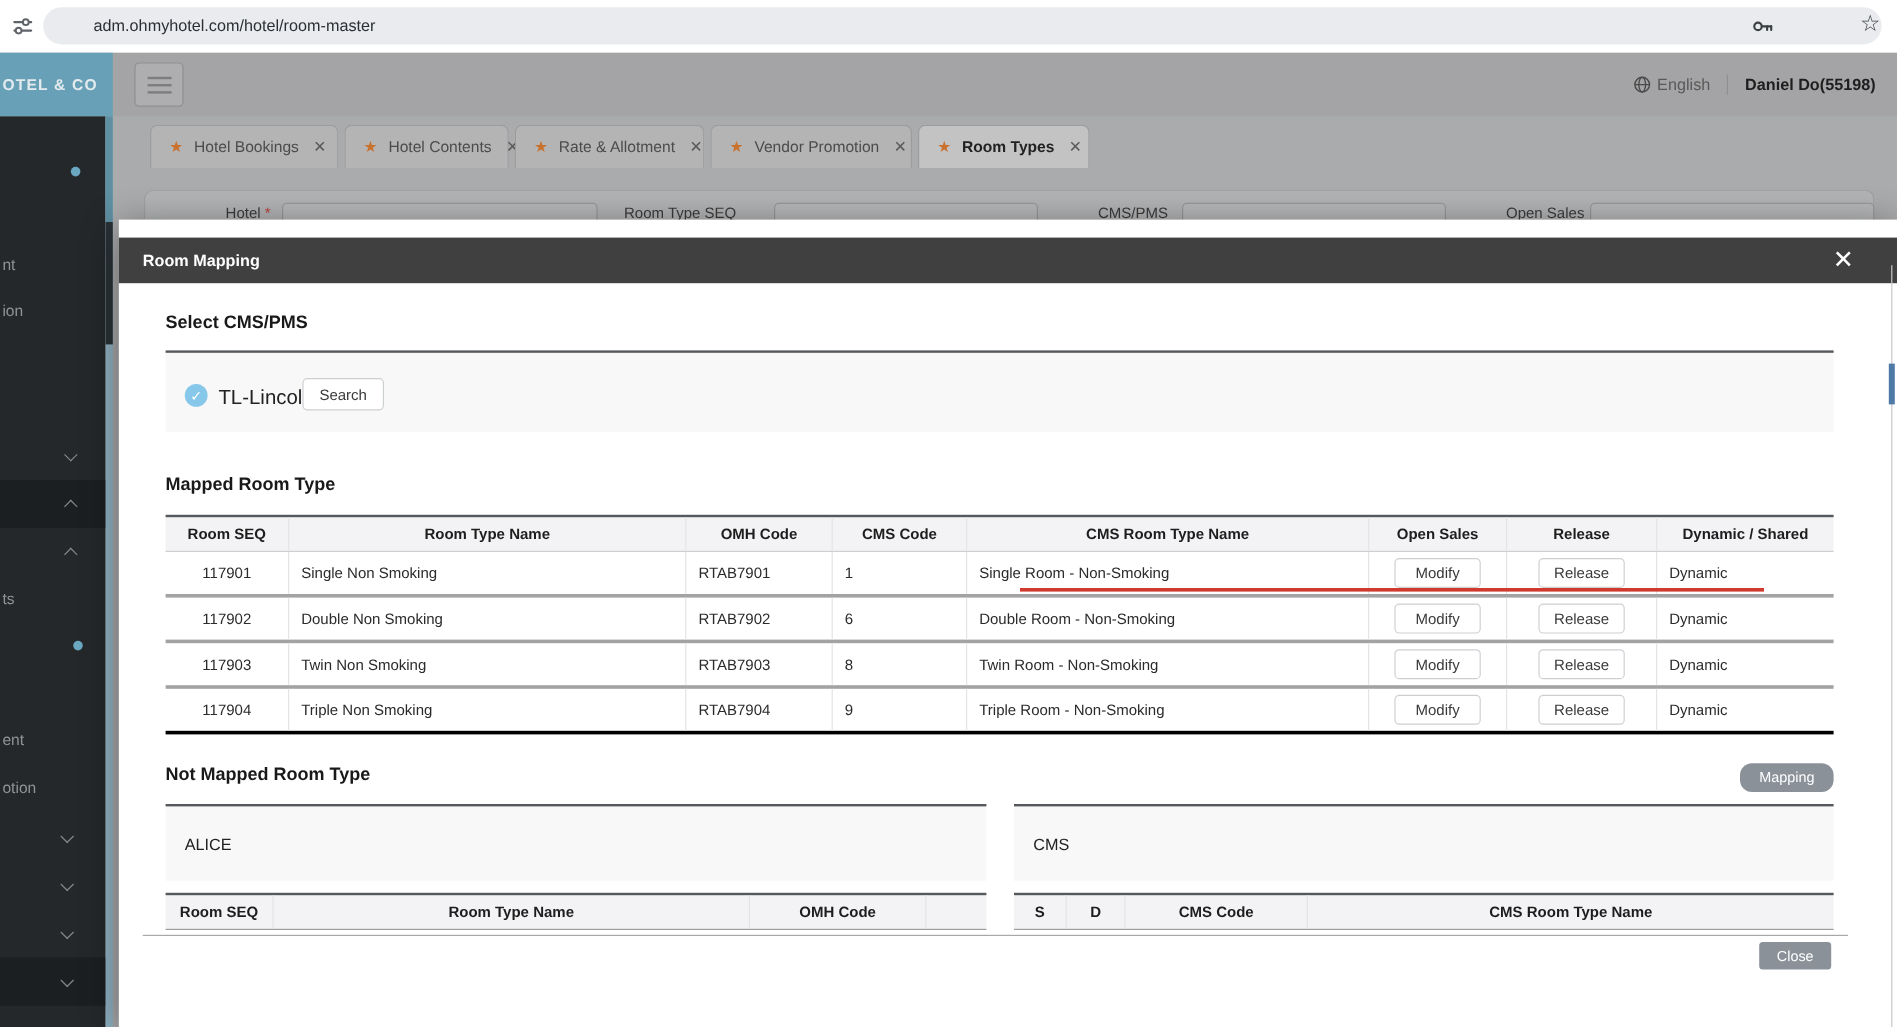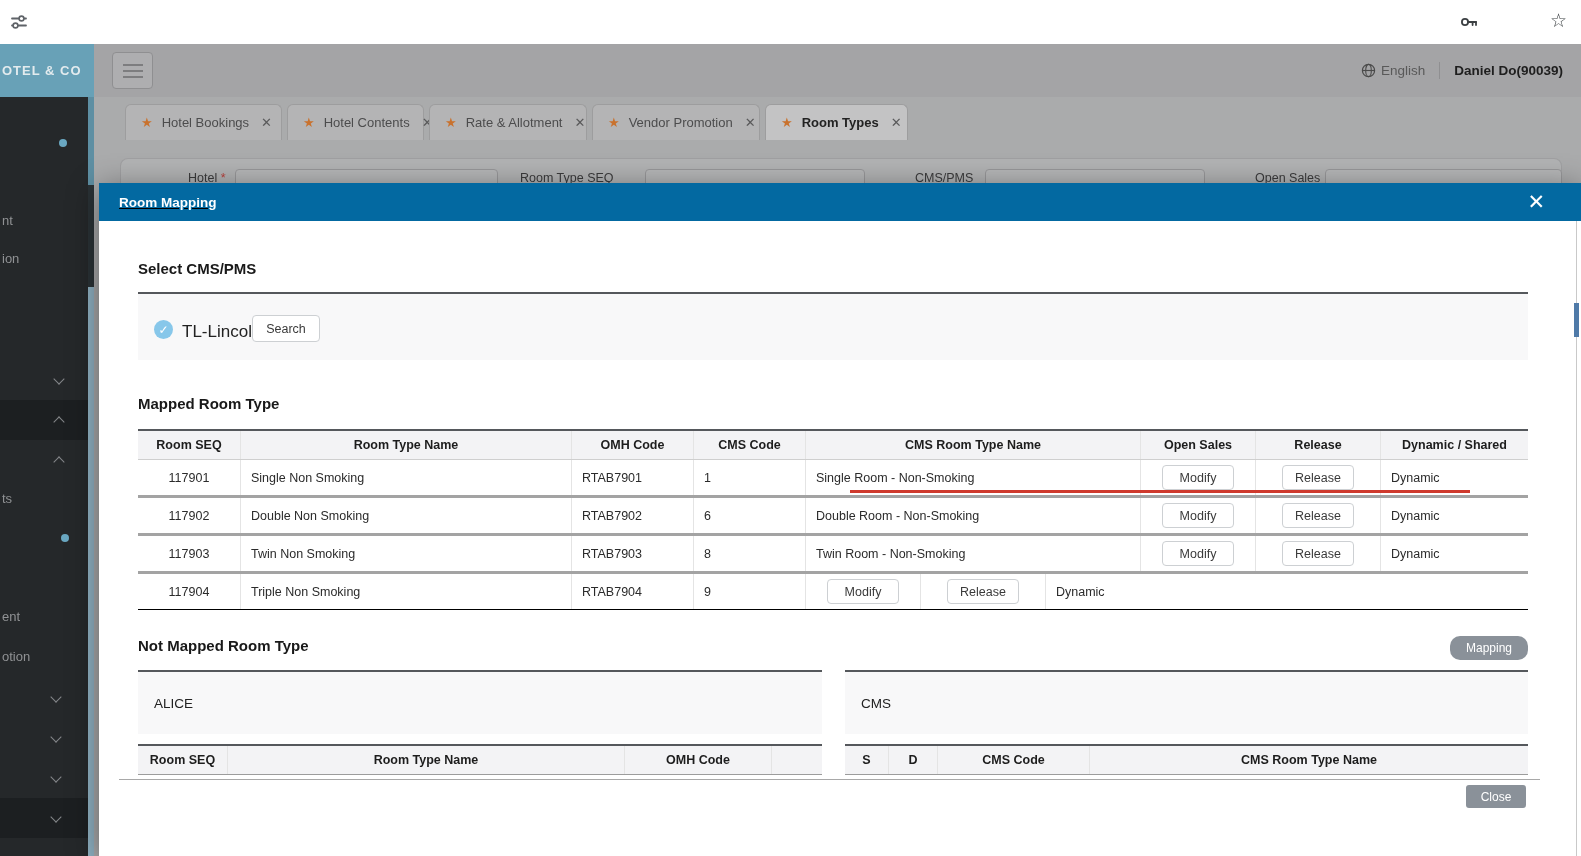--- a/index.html
+++ b/index.html
@@ -46,38 +46,38 @@
   .frag { font-size:13px; color:#909294; padding-left:2px; }
   .dot { position:absolute; width:8px; height:8px; border-radius:50%; background:#6aa8c2; }
   .chev { position:absolute; width:8px; height:8px; border-right:1.6px solid #85878a; border-bottom:1.6px solid #85878a; }
   .chev.down { transform:rotate(45deg); }
   .chev.up { transform:rotate(-135deg); }
   .side-scroll-track { position:absolute; left:88px; top:97px; width:6px; height:759px; background:#90b2c3; }
   .sst-teal { position:absolute; left:0; top:0; width:6px; height:88px; background:#5e8fa3; }
   .sst-dark { position:absolute; left:0; top:88px; width:6px; height:102px; background:#2a3236; }
   
   .modal { position:absolute; left:99px; top:183px; width:1482px; height:673px; background:#ffffff; box-shadow:0 6px 30px rgba(0,0,0,0.45); }
-  .modal-header { position:absolute; left:0; top:0; width:100%; height:38px; background:#0369a1; display:flex; align-items:center;text-decoration:underline; }
+  .modal-header { position:absolute; left:0; top:15px; width:100%; height:38px; background:#404040; display:flex; align-items:center; }
   .modal-title { color:#fff; font-size:13.5px; font-weight:700; margin-left:20px; }
   .modal-close { position:absolute; right:36px; top:8px; color:#fff; font-size:21px; line-height:21px; cursor:pointer; }
   .sec-heading { position:absolute; left:39px; font-size:15px; font-weight:600; color:#191919; }
   .panel { position:absolute; left:39px; width:1390px; border-top:2px solid #55585c; background:#f8f8f9; }
   .check-circle { position:absolute; left:16px; top:26px; width:19px; height:19px; border-radius:50%; background:#87c7ea; color:#fff; font-size:12px; display:flex; align-items:center; justify-content:center; }
   .opt-label { position:absolute; left:44px; top:28px; font-size:17px; color:#222; }
   .btn { background:#fff; border:1px solid #cdd0d3; border-radius:4px; font-size:12.5px; color:#3a3a3a; font-family:"Liberation Sans",sans-serif; cursor:pointer; }
   .search-btn { position:absolute; left:114px; top:21px; width:68px; height:27px; }
   
   .t-row { display:flex; }
   .t-hdr { border-top:2px solid #55585c; background:#f3f3f5; border-bottom:1px solid #cfcfcf; }
   .t-hdr .c { font-weight:700; color:#1d1d1d; justify-content:center; text-align:left; }
   .c { height:28px; display:flex; align-items:center; font-size:12.5px; color:#2b2b2b; border-right:1px solid #e4e4e4; padding:0 10px; overflow:hidden; white-space:nowrap; }
   .c:last-child { border-right:none; }
   .body-row .c { height:35px; }
   .body-row { border-bottom:3px solid #a3a3a3; }
-  .body-row.last { border-bottom:1px solid #000000; }
+  .body-row.last { border-bottom:3px solid #000000;justify-content:space-between; }
   .ctr { justify-content:center; padding:0; }
   .t1 { position:absolute; left:39px; width:1390px; }
   .t1 .c1{width:103px;} .t1 .c2{width:331px;} .t1 .c3{width:122px;} .t1 .c4{width:112px;}
   .t1 .c5{width:335px;} .t1 .c6{width:115px;} .t1 .c7{width:125px;} .t1 .c8{width:147px;}
   .cell-btn { width:72px; height:25px; }
   .red-line { position:absolute; left:751px; top:307px; width:620px; height:3px; background:#cf3a2d; }
   .gray-btn { position:absolute; background:#8a9199; border:none; border-radius:3px; color:#fff; font-size:12px; font-family:"Liberation Sans",sans-serif; cursor:pointer; }
   .mapping-btn { left:1351px; top:453px; width:78px; height:24px;border-radius:10px; }
   .close-btn { left:1367px; top:602px; width:60px; height:23px; }
   .nm-title { position:absolute; left:16px; top:24px; font-size:13.5px; color:#222; }
@@ -90,20 +90,23 @@
   .modal-scroll-track { position:absolute; left:1477px; top:38px; width:1px; height:635px; background:#c9c9c9; }
   .modal-scroll-thumb { position:absolute; left:1475px; top:120px; width:5px; height:34px; background:#4f7aa8; cursor:grab; }
   svg { display:block; }
 </style>
 </head>
 <body>
 
 <div id="screen">
 
   <div class="browser-bar">
+    <div class="url-pill">
+      <span class="url-text">adm.ohmyhotel.com/hotel/room-master</span>
+    </div>
     <span class="site-settings">
       <svg width="20" height="20" viewBox="0 0 20 20">
         <g stroke="#5f6368" stroke-width="1.8" stroke-linecap="round" fill="none">
           <line x1="3" y1="6.5" x2="17" y2="6.5"></line>
             <line x1="3" y1="13.5" x2="17" y2="13.5"></line>
         </g>
         <circle cx="12.5" cy="6.5" r="2.4" fill="#fff" stroke="#5f6368" stroke-width="1.6"></circle>
         <circle cx="6.5" cy="13.5" r="2.4" fill="#fff" stroke="#5f6368" stroke-width="1.6"></circle>
       </svg>
     </span>
@@ -132,21 +135,21 @@
   <div class="header-right">
     <span class="lang">
       <svg width="15" height="15" viewBox="0 0 16 16">
         <circle cx="8" cy="8" r="6.5" fill="none" stroke="#4a4a4a" stroke-width="1.3"></circle>
         <ellipse cx="8" cy="8" rx="3" ry="6.5" fill="none" stroke="#4a4a4a" stroke-width="1.2"></ellipse>
         <line x1="1.5" y1="8" x2="14.5" y2="8" stroke="#4a4a4a" stroke-width="1.2"></line>
       </svg>
       <span>English</span>
     </span>
     <span class="hdr-divider"></span>
-    <span class="user-label">Daniel Do(90039)</span>
+    <span class="user-label">Daniel Do(55198)</span>
   </div>
 
   <div class="tab-bar">
     <div class="tab" style="left:31px; width:157px;">
       <span class="star">★</span>
       <span class="tab-label">Hotel Bookings</span>
       <span class="tab-close">✕</span>
     </div>
     <div class="tab" style="left:193px; width:137px;">
       <span class="star">★</span>
@@ -292,20 +295,21 @@
         <div class="c c7 ctr">
             <button class="btn cell-btn">Release</button>
           </div>
         <div class="c c8">Dynamic</div>
       </div>
       <div class="t-row body-row last">
         <div class="c c1 ctr">117904</div>
         <div class="c c2">Triple Non Smoking</div>
         <div class="c c3">RTAB7904</div>
         <div class="c c4">9</div>
+        <div class="c c5">Triple Room - Non-Smoking</div>
         <div class="c c6 ctr">
             <button class="btn cell-btn">Modify</button>
           </div>
         <div class="c c7 ctr">
             <button class="btn cell-btn">Release</button>
           </div>
         <div class="c c8">Dynamic</div>
       </div>
     </div>
     <div class="red-line"></div>

